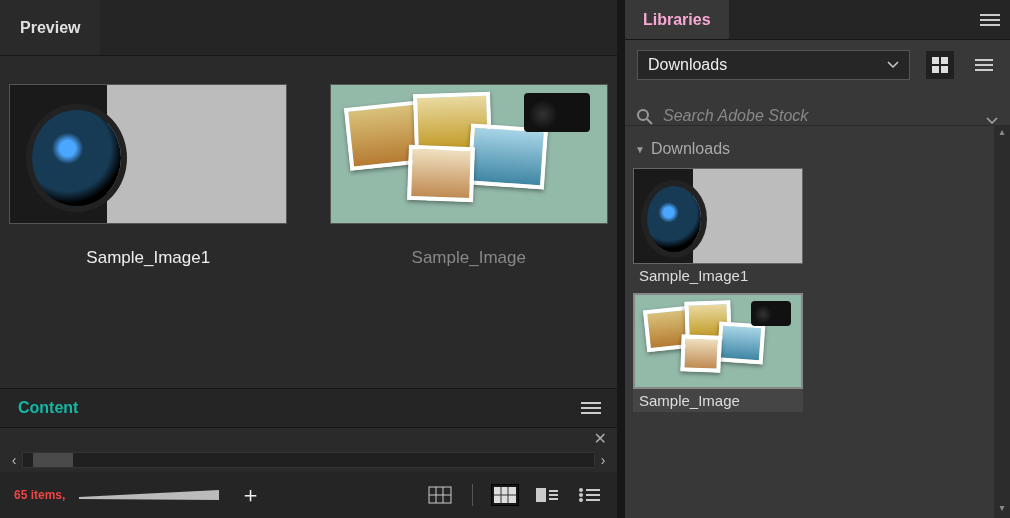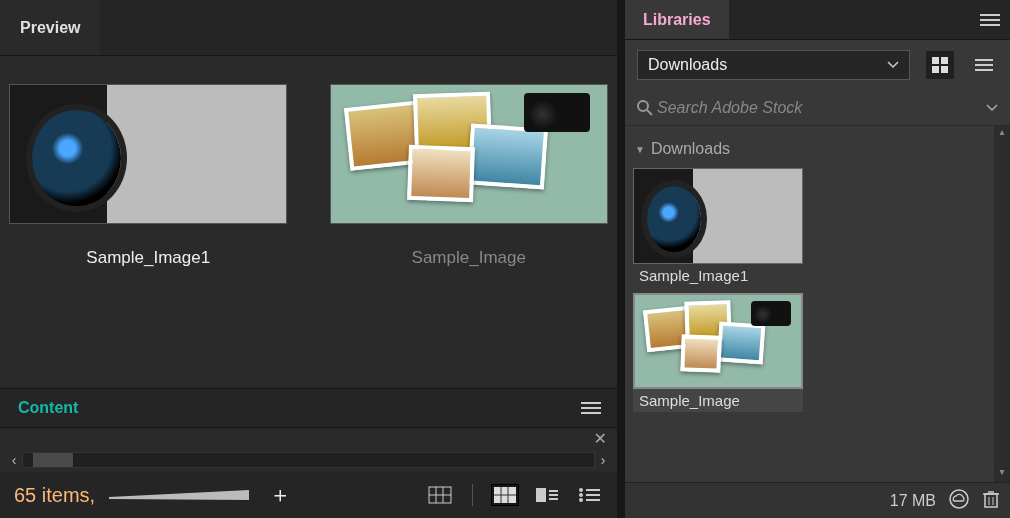--- a/index.html
+++ b/index.html
@@ -23,21 +23,21 @@
     .content-header span { font-size:16px; font-weight:600; color:#14b8a6;}
     .menu-icon { width:24px; cursor:pointer; }
     .menu-icon svg { display:block;}
     .close-row { height:20px; display:flex; justify-content:flex-end; align-items:center; padding-right:10px; background:#2a2a2a;}
     .scroll-row { height:24px; display:flex; align-items:center; background:#2a2a2a; padding:0 6px;}
     .scroll-btn { width:16px; color:#bbb; text-align:center; font-size:14px;}
     .scroll-track { flex:1; height:16px; background:#202020; position:relative; border:1px solid #333;}
     .scroll-thumb { position:absolute; left:10px; top:0; bottom:0; width:40px; background:#4a4a4a; }
 
     .footer-row { height:46px; display:flex; align-items:center; padding:0 14px; background:#252525; gap:14px;}
-    .footer-text { font-size:20px; color:#fdba74; }
+    .footer-text { font-size:12px; color:#ef4444;font-weight:bold; }
     .slider { width:140px; height:14px; display:flex; align-items:center; }
     .slider svg{display:block;}
     .plus { font-size:22px; color:#eee; cursor:pointer; padding:0 6px;}
     .viewbtn { width:28px; height:22px; display:flex; align-items:center; justify-content:center; border:1px solid transparent; cursor:pointer;}
     .viewbtn.active { background:#171717; border:1px solid #000; }
     .spacer{flex:1;}
 
     
     .splitter { width:8px; background:#171717; }
 
@@ -46,21 +46,21 @@
     .lib-tabbar { height:40px; background:#252525; display:flex; align-items:stretch; justify-content:space-between; border-bottom:1px solid #171717;}
     .lib-tab { padding:0 18px; display:flex; align-items:center; background:#383838; color:#f9a8d4; font-size:16px; font-weight:600;text-align:center;}
     .rmenu { width:40px; display:flex; align-items:center; justify-content:center; }
 
     .lib-head { padding:10px 12px; display:flex; align-items:center; gap:16px; }
     .dropdown { flex:1; height:30px; background:#262626; border:1px solid #555; display:flex; align-items:center; justify-content:space-between; padding:0 10px; color:#eee; font-size:16px; cursor:pointer;}
     .dd-arrow{ color:#ccc; }
     .viewtog { width:28px; height:28px; display:flex; align-items:center; justify-content:center; cursor:pointer;}
     .viewtog.active { background:#202020; }
 
-    .search-row { height:36px; display:flex; align-items:center; padding:0 12px; gap:4px; border-bottom:1px solid #2a2a2a; }
+    .search-row { height:36px; display:flex; align-items:flex-end; padding:0 12px; gap:10px; border-bottom:1px solid #2a2a2a; }
     .search-row input { flex:1; background:transparent; border:none; color:#ccc; font-size:16px; font-style:italic; outline:none;}
     .search-row input::placeholder{color:#888;}
 
     .lib-body { flex:1; position:relative; background:#383838; overflow:hidden; padding-top:8px;}
     .section-head { display:flex; align-items:center; gap:6px; padding:6px 10px; color:#aaa; font-size:16px;}
     .tri { font-size:10px; color:#999;}
     .lib-items { padding:4px 8px; }
     .lib-item { width:170px; margin-bottom:6px; }
     .lib-item.sel { background:#454545; }
     .lib-thumb { width:170px; height:96px; border:1px solid #666; position:relative; overflow:hidden;}
@@ -254,31 +254,13 @@
         <div class="lib-cap">Sample_Image</div>
       </div>
     </div>
     <div class="scrollbar-right">
       <div class="sbbtn">▴</div>
       <div style="flex:1"></div>
       <div class="sbbtn">▾</div>
     </div>
   </div>
 
-  <div class="lib-footer">
-    <span>17 MB</span>
-    <div>
-      <svg width="22" height="22">
-          <circle cx="11" cy="11" r="9" fill="none" stroke="#ccc" stroke-width="1.5"></circle>
-          <path d="M6 13 a3 3 0 0 1 2 -5 a4 4 0 0 1 7 1 a2.5 2.5 0 0 1 0 4 z" fill="none" stroke="#ccc" stroke-width="1.3"></path>
-        </svg>
-    </div>
-    <div>
-      <svg width="18" height="20">
-          <rect x="3" y="5" width="12" height="13" fill="none" stroke="#ccc" stroke-width="1.5"></rect>
-          <line x1="1" y1="5" x2="17" y2="5" stroke="#ccc" stroke-width="1.5"></line>
-          <line x1="6" y1="3" x2="12" y2="3" stroke="#ccc" stroke-width="1.5"></line>
-          <line x1="7" y1="8" x2="7" y2="16" stroke="#ccc"></line>
-          <line x1="11" y1="8" x2="11" y2="16" stroke="#ccc"></line>
-        </svg>
-    </div>
-  </div>
 </div>
 
 </body></html>

